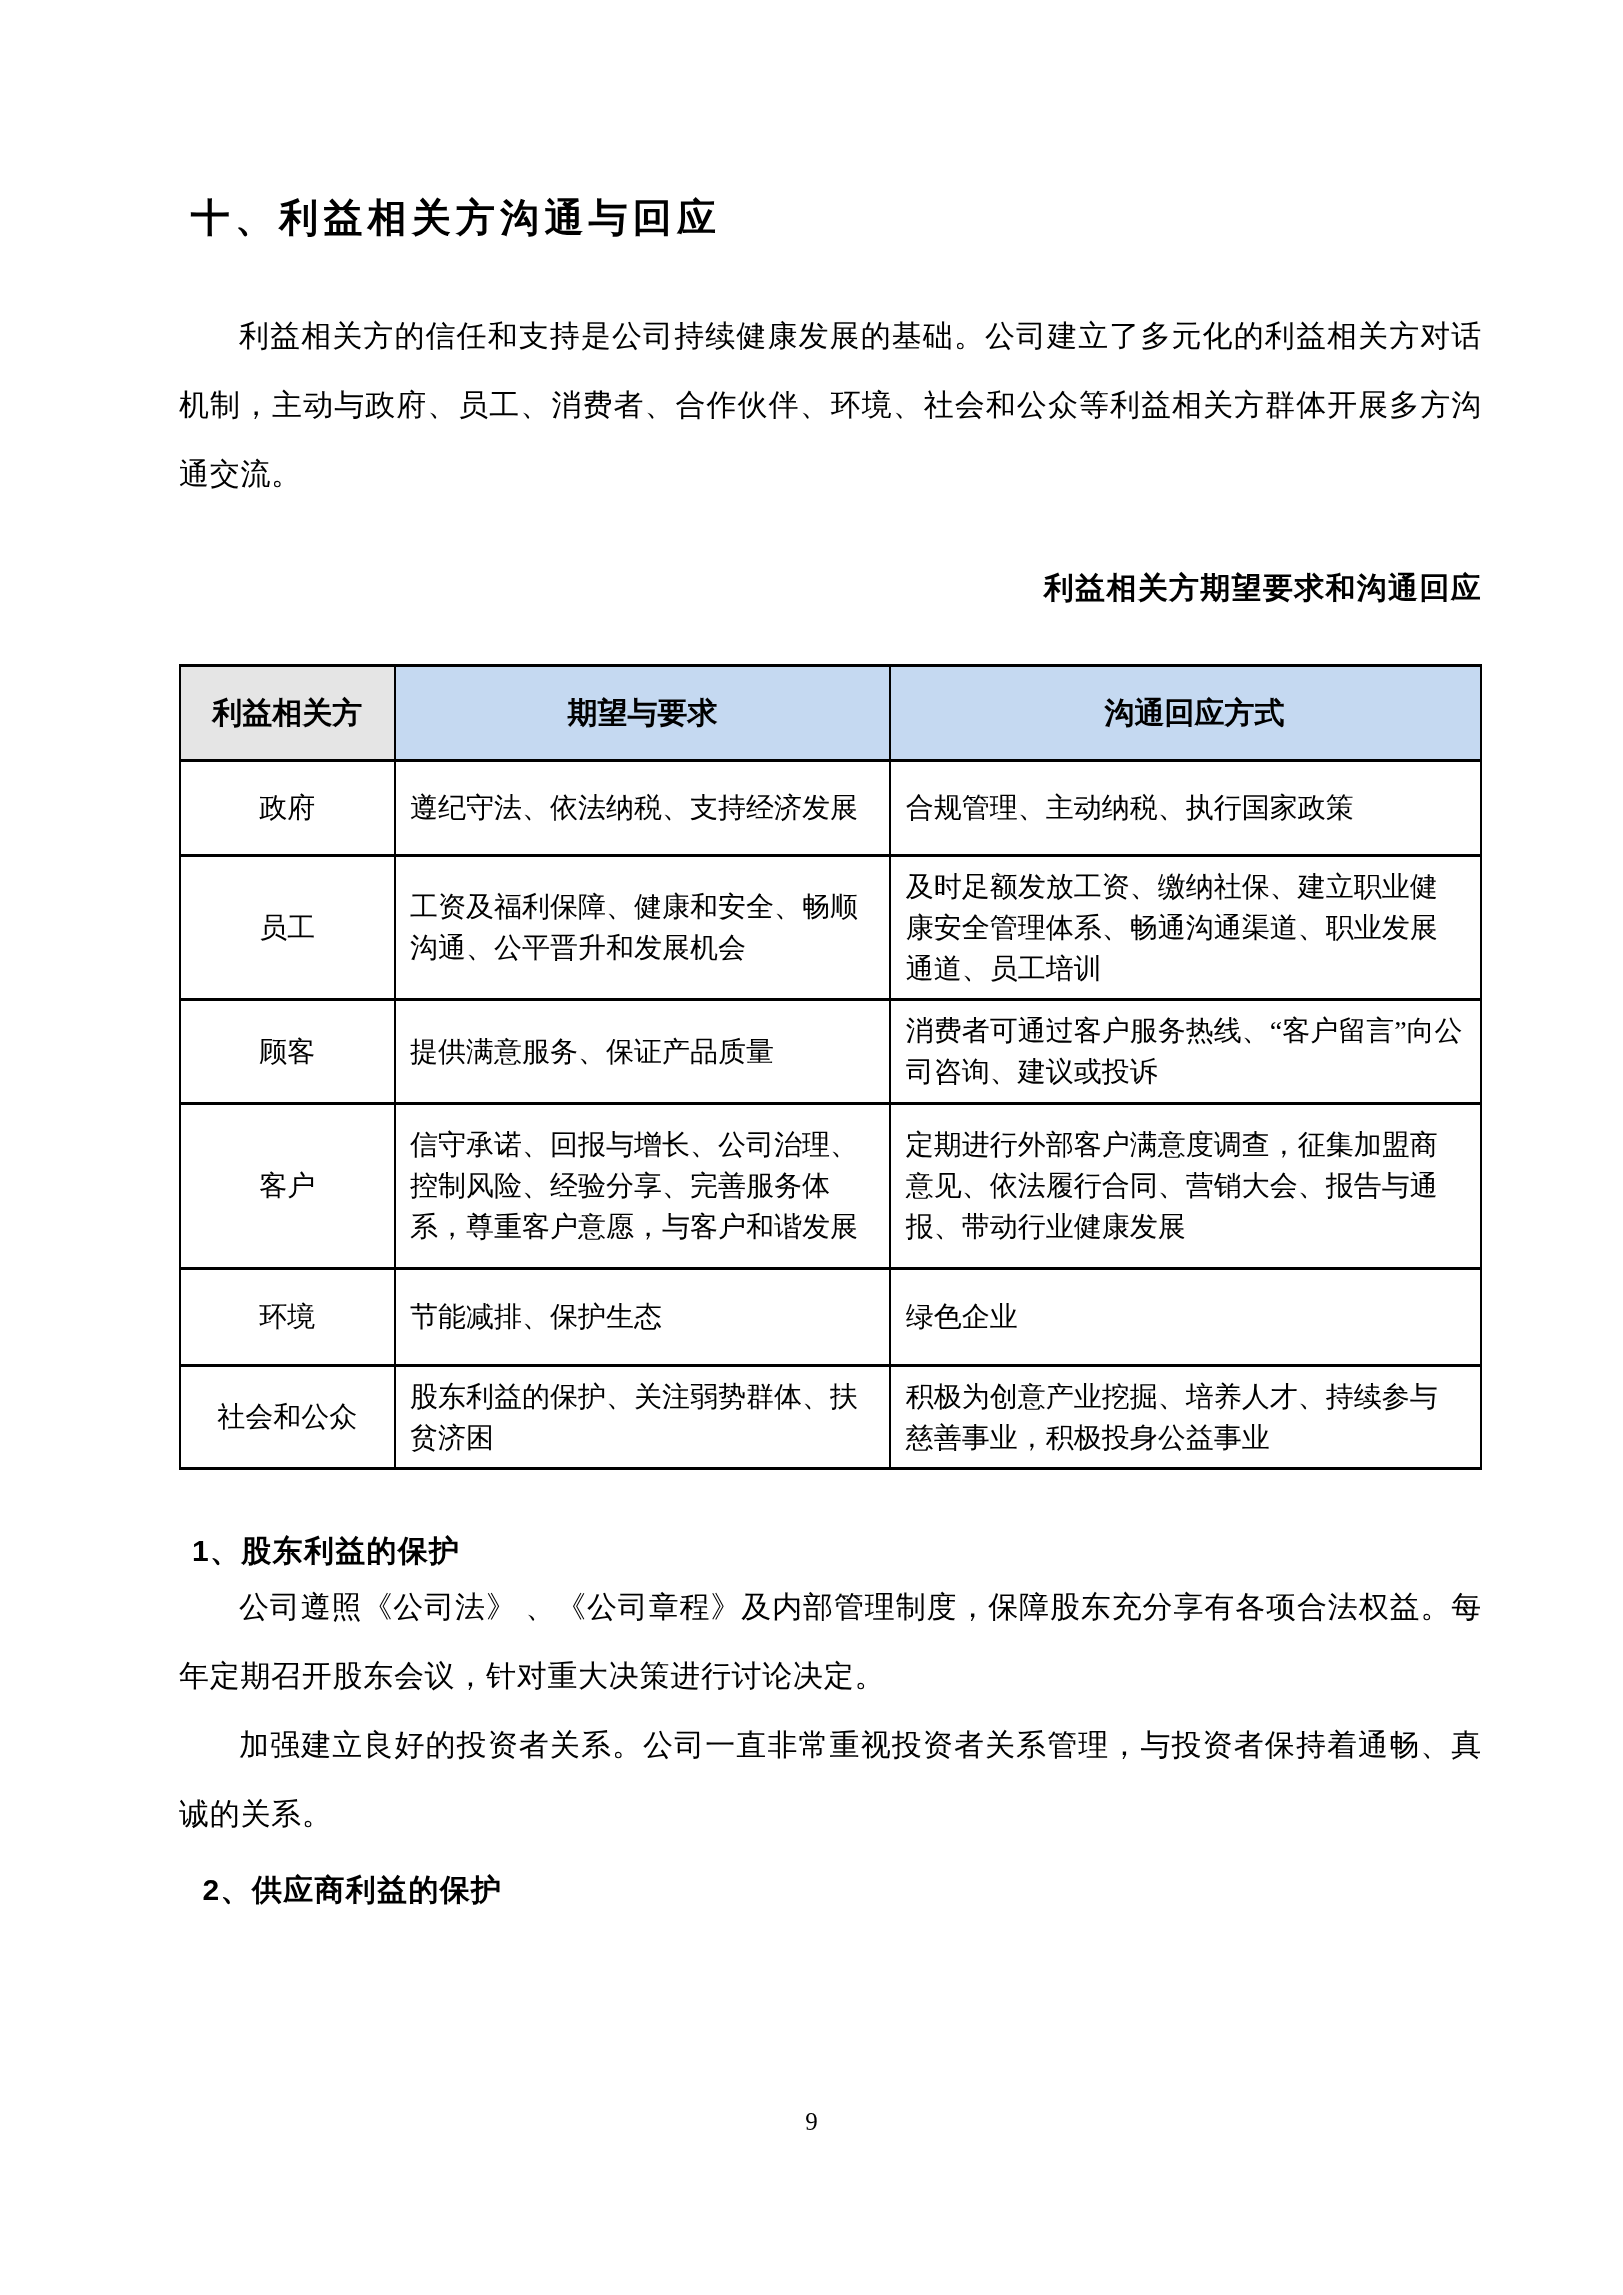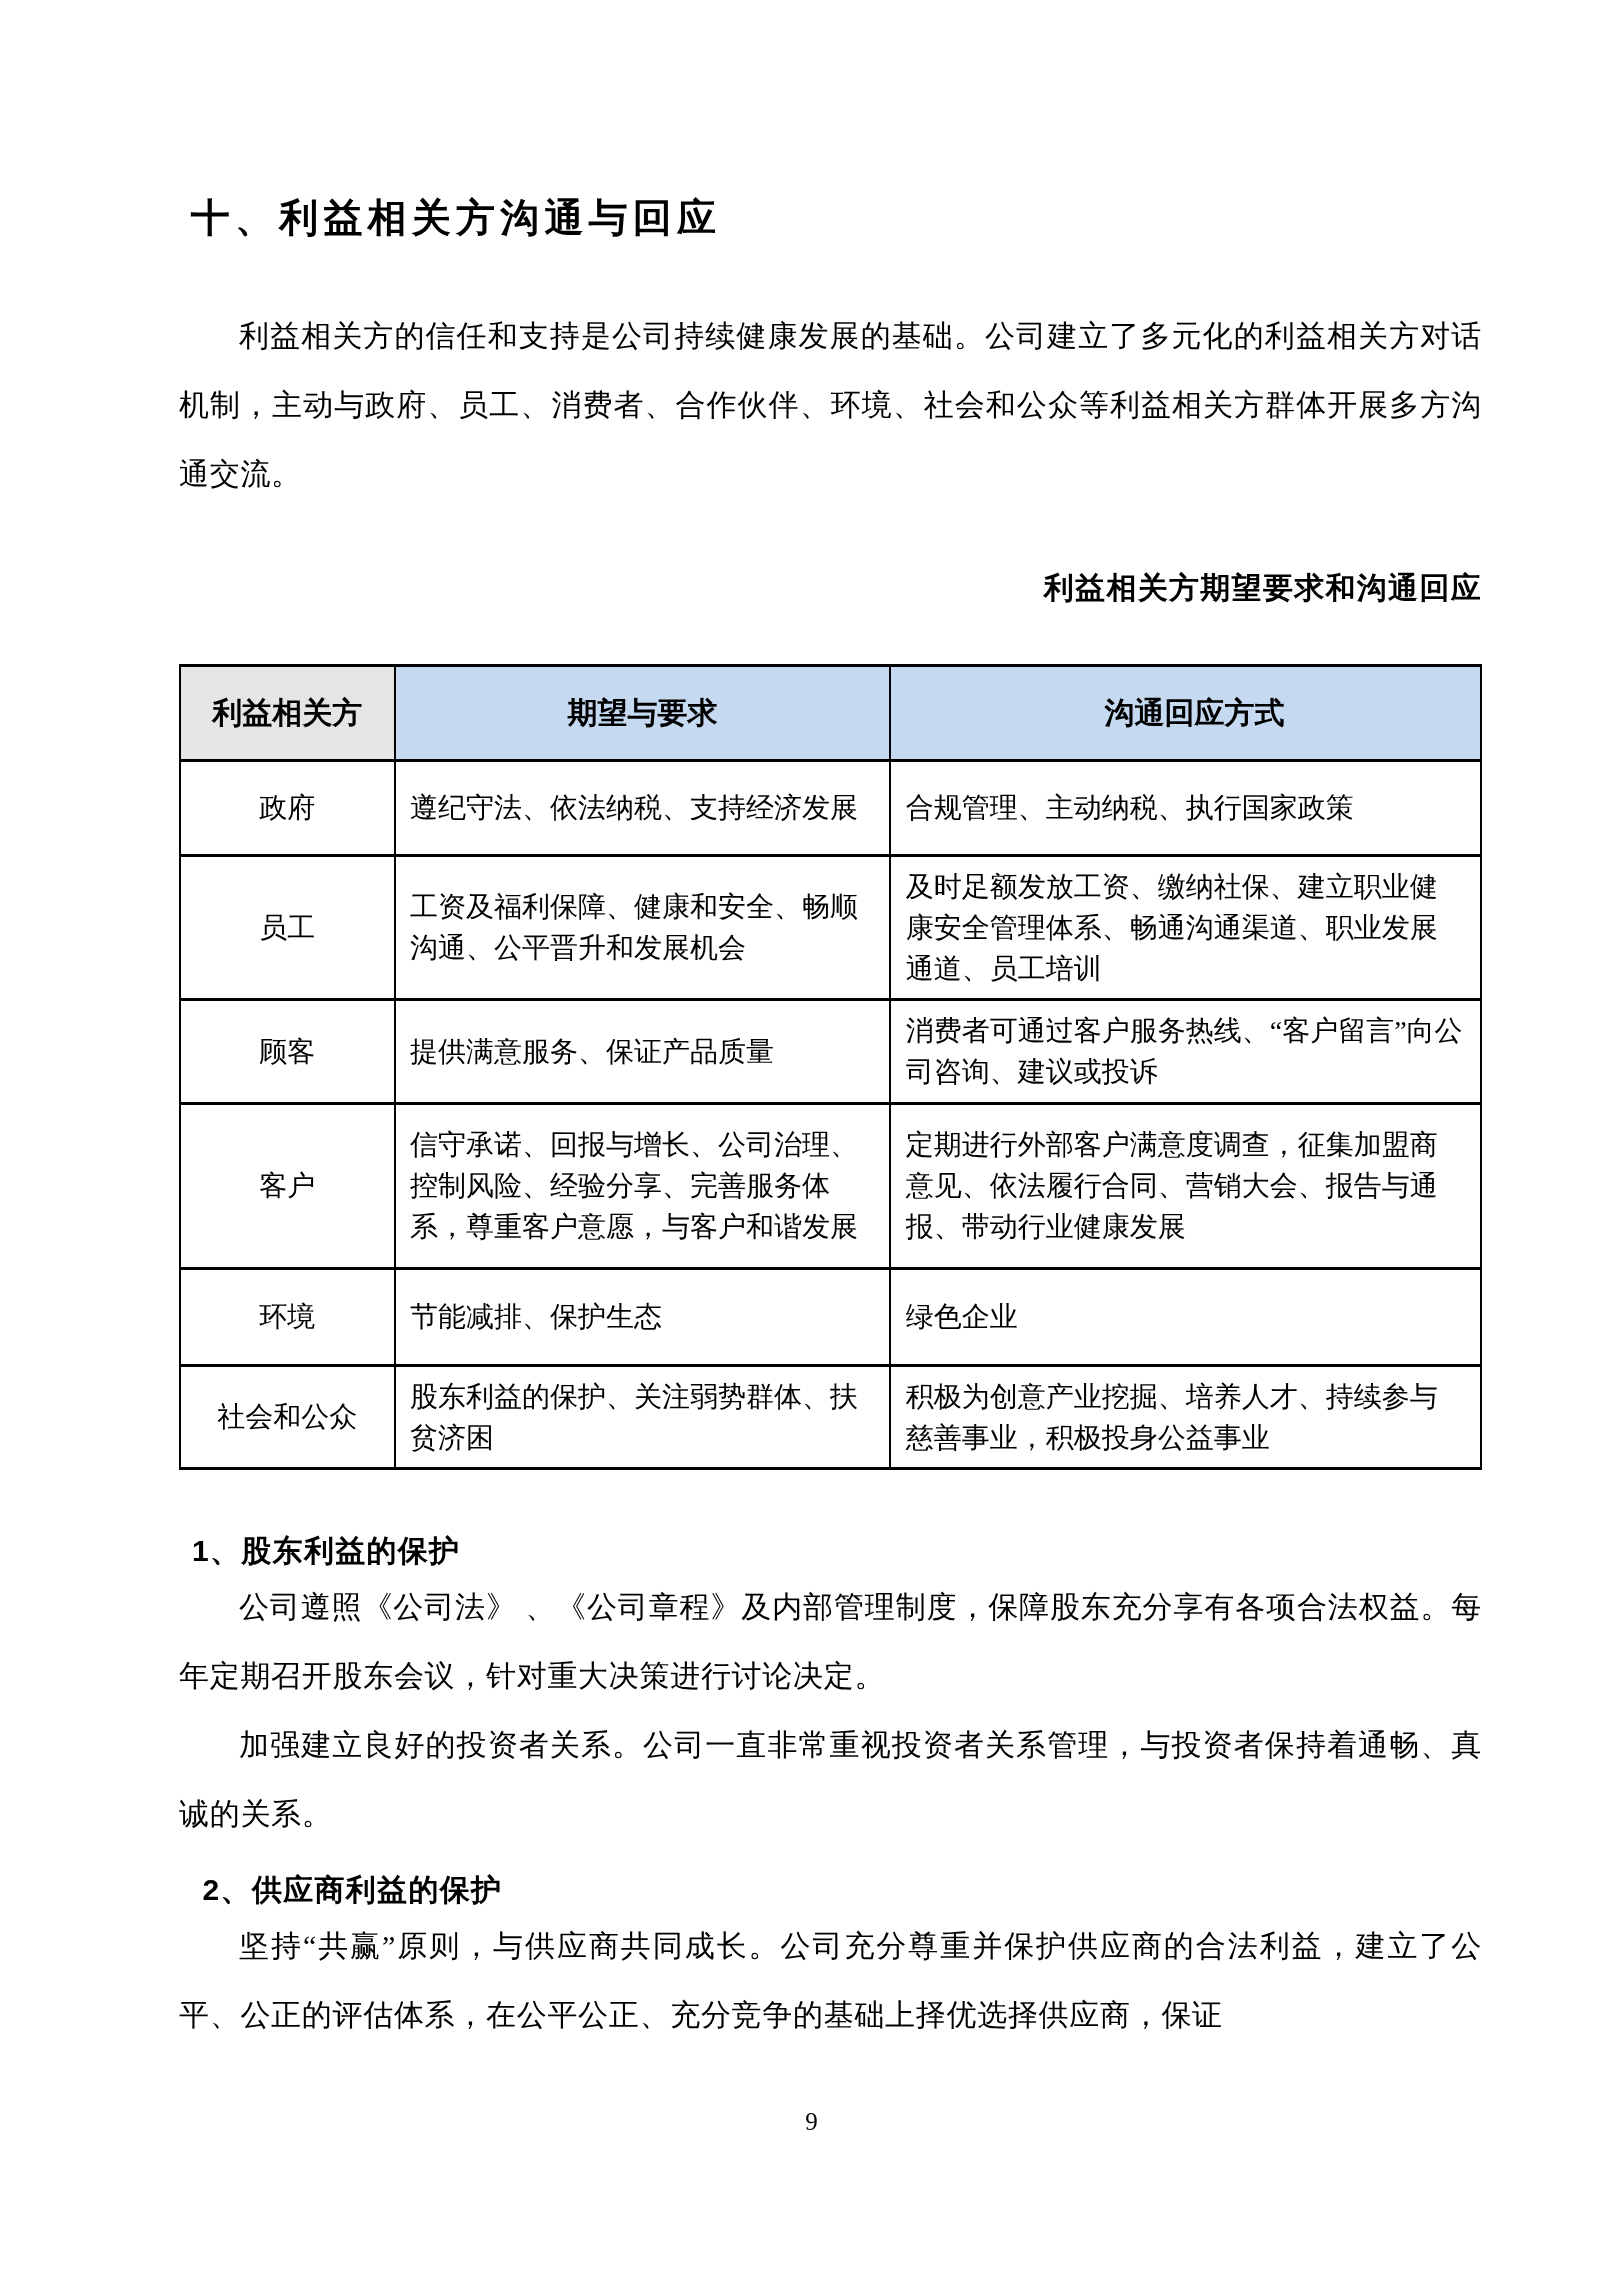--- a/index.html
+++ b/index.html
@@ -165,19 +165,18 @@
 
 
     <div class="h-sub">1、股东利益的保护</div>
 
     <p class="para para-tight">公司遵照《公司法》 、《公司章程》及内部管理制度，保障股东充分享有各项合法权益。每年定期召开股东会议，针对重大决策进行讨论决定。</p>
 
     <p class="para para-tight">加强建立良好的投资者关系。公司一直非常重视投资者关系管理，与投资者保持着通畅、真诚的关系。</p>
 
     <div class="h-sub h-sub-2">2、供应商利益的保护</div>
 
-    <p class="para para-tight">坚持“共赢”原则，与供应商共同成长。公司充分尊重并保护供应商的合法利益，建立了公平、公正的评估体系，在公平公正、充分竞争的基础上择优选择供应商，保证</p>
 
   </div>
 
   <div class="page-number">9</div>
 </div>
 
 
 </body></html>

